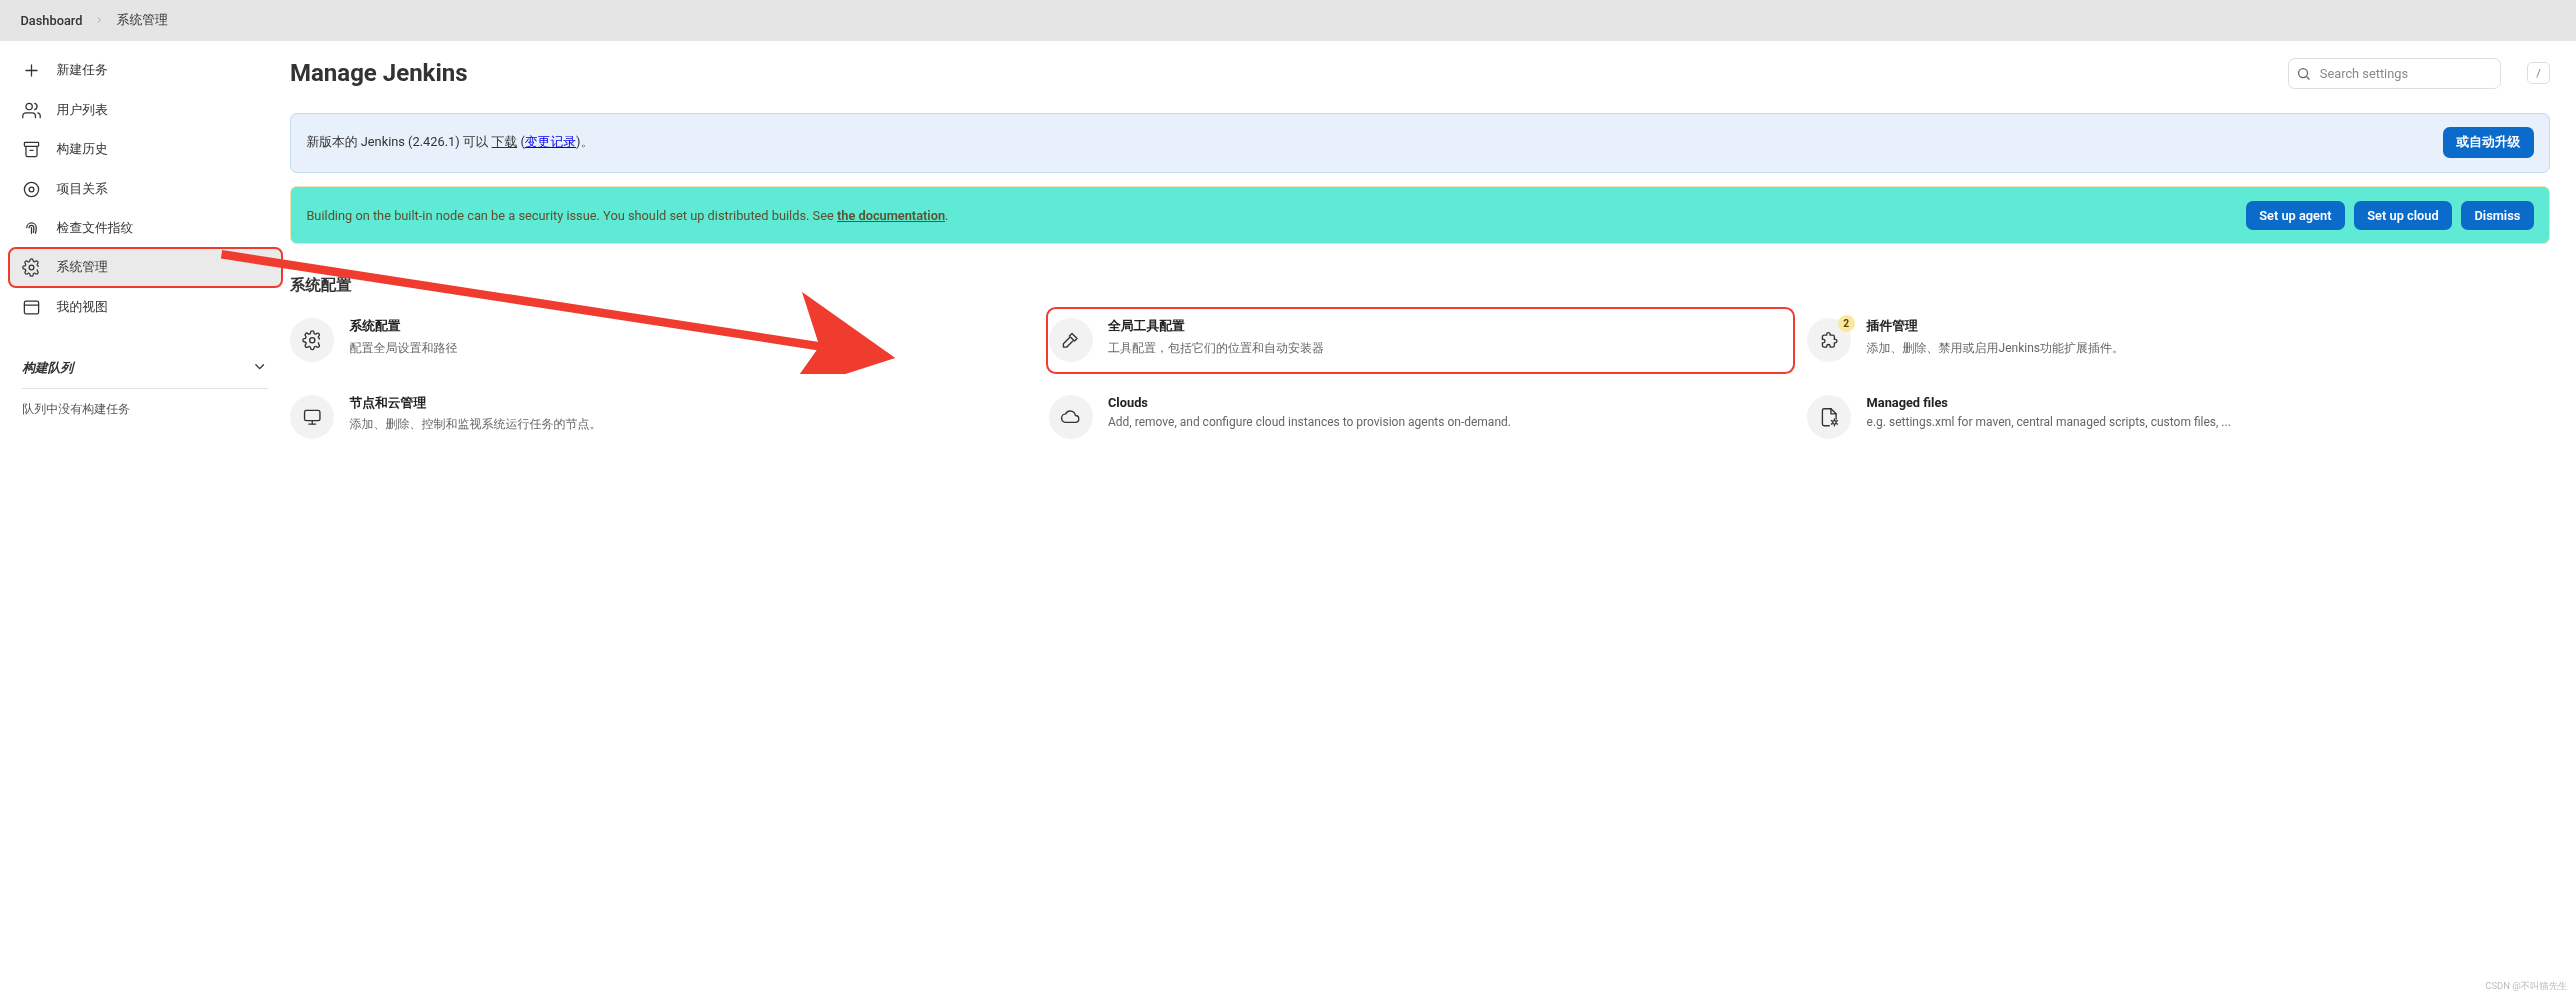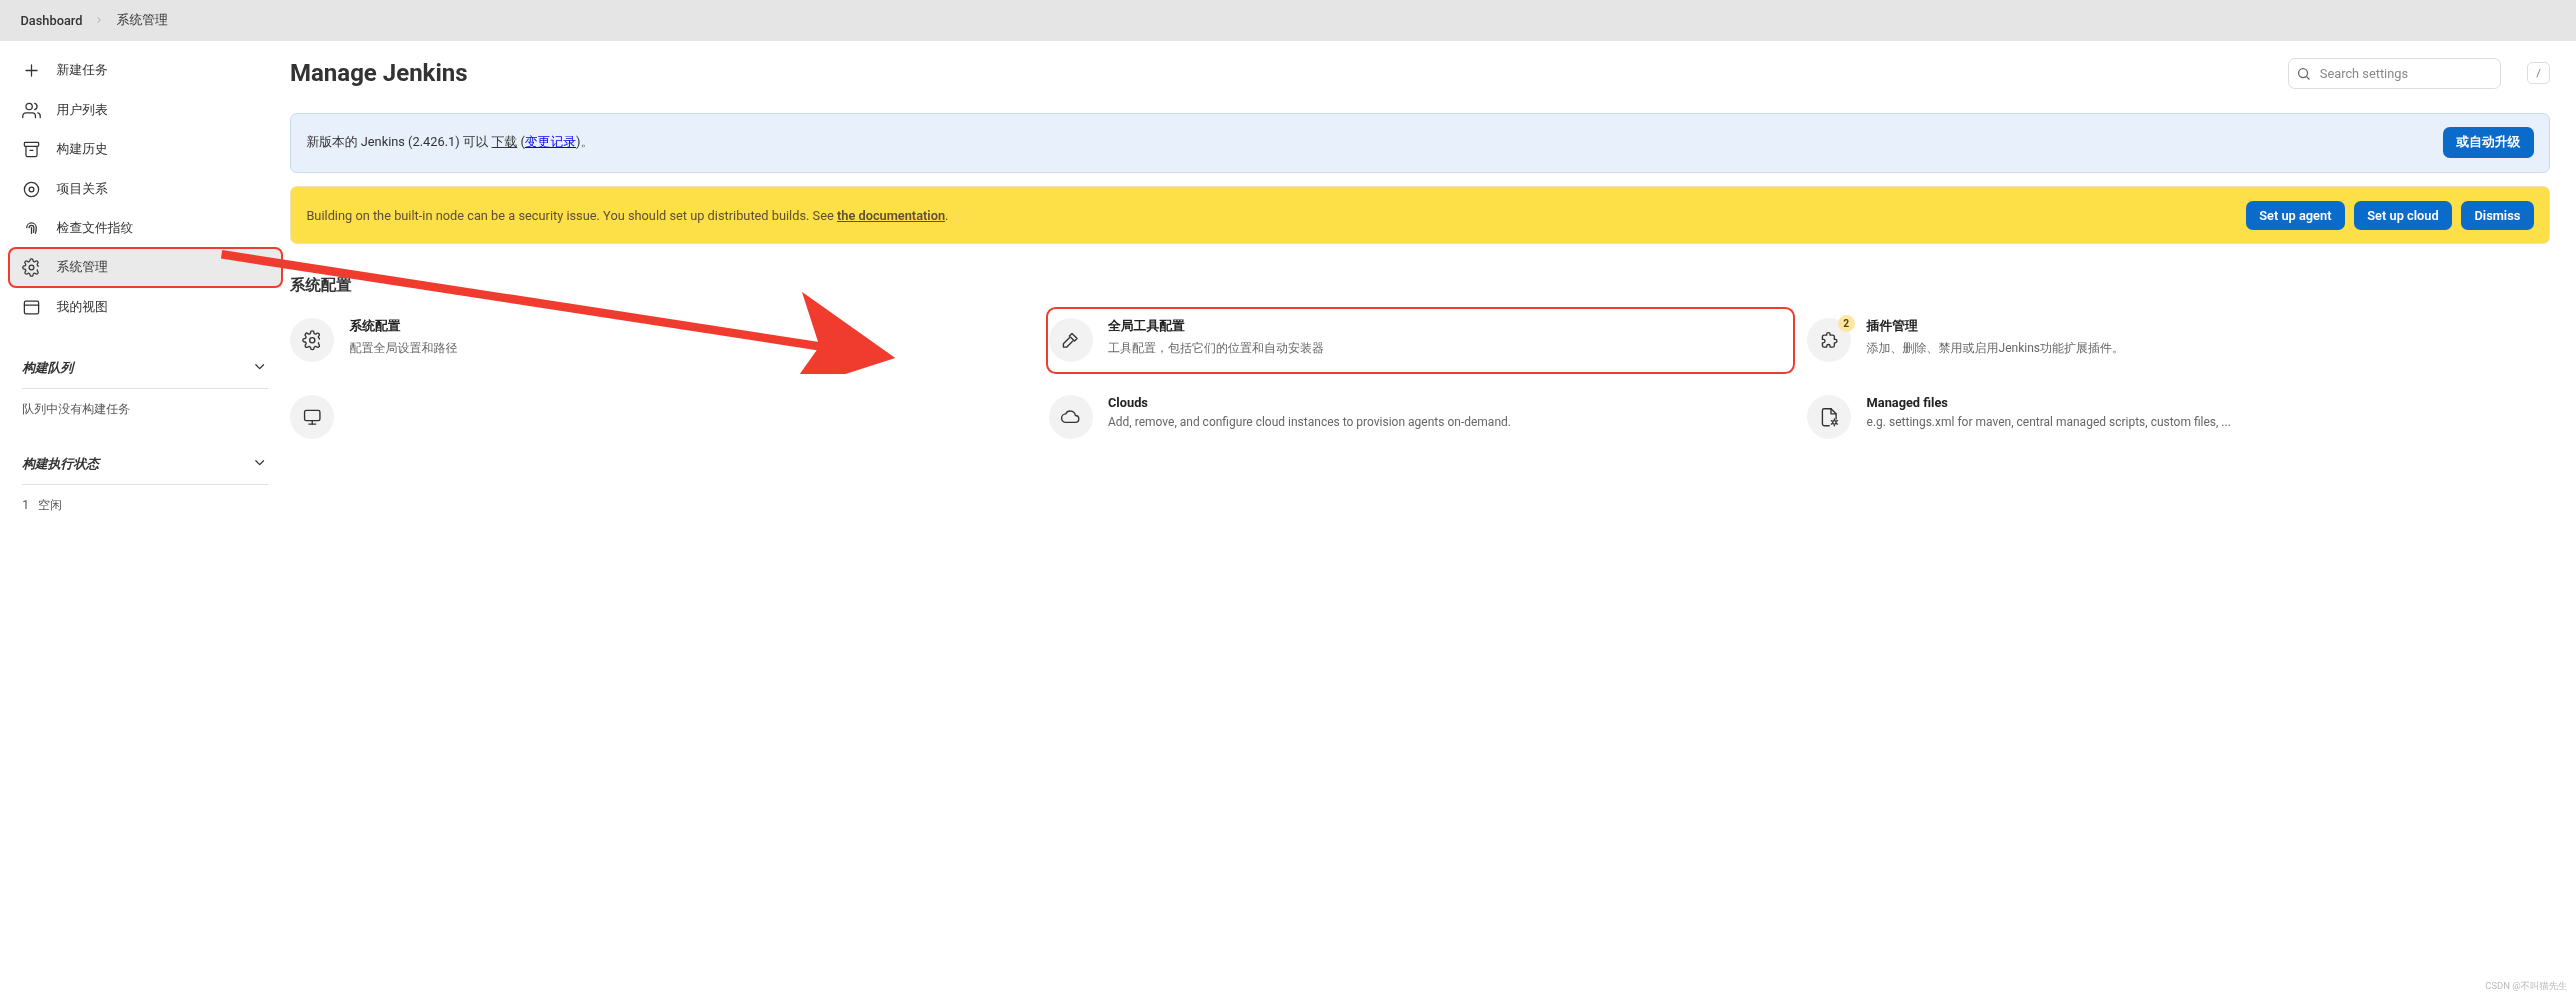--- a/index.html
+++ b/index.html
@@ -35,21 +35,21 @@
   .search-input { width: 213px; padding: 6.8px 10.2px 6.8px 31px; border: 0.9px solid #ddd; border-radius: 6.8px; font-size: 12.8px; background: #fff; color: #333; }
   .search-input::placeholder { color: #888; }
   .search-icon { position: absolute; left: 8.5px; width: 15.4px; height: 15.4px; stroke: #666; fill: none; stroke-width: 2; }
   .key-hint { border: 0.9px solid #ddd; border-radius: 5.1px; padding: 3.4px 8.5px; font-size: 11px; color: #777; background: #fff; }
 
   
   .notice { display: flex; align-items: center; justify-content: space-between; gap: 34px; padding: 13.7px 15.4px; border-radius: 6.8px; margin-bottom: 13.7px; font-size: 12.8px; }
   .notice-info { background: #e8f1fb; border: 0.9px solid #c5dbf2; color: #333; }
   .notice-info a:first-of-type { color: #333; }
   .notice-info a { text-decoration: underline; }
-  .notice-warn { background: #fde047; border: 0.9px solid #efe3b6; color: #5e5030; }
+  .notice-warn { background: #5eead4; border: 0.9px solid #efe3b6; color: #5e5030; }
   .notice-warn a { color: #5e5030; text-decoration: underline; font-weight: 600; }
   .notice-actions { display: flex; gap: 8.5px; flex-shrink: 0; }
   .btn-primary { background: #0b6bcb; color: #fff; border: none; padding: 6.8px 13.7px; border-radius: 6.8px; font-size: 12.8px; font-weight: 600; cursor: pointer; }
 
   
   .section-title { font-size: 15.4px; font-weight: 700; margin: 31px 0 13.7px 0; }
   .tile-grid { display: grid; grid-template-columns: repeat(3, 1fr); gap: 15.4px; }
   .tile { display: flex; gap: 15.4px; padding: 8.5px 6.8px 8.5px 0; border-radius: 6.8px; cursor: pointer; position: relative; }
   .tile.highlight { outline: 2.6px solid #f03c2e; outline-offset: 1.7px; }
   .tile-icon { width: 44px; height: 44px; border-radius: 853px; background: #f2f2f2; display: flex; align-items: center; justify-content: center; flex-shrink: 0; position: relative; }
@@ -153,34 +153,20 @@
       <div class="side-section-header">
         <span>构建队列</span>
         <span><svg viewBox="0 0 24 24">
               <polyline points="6 9 12 15 18 9"></polyline>
             </svg></span>
       </div>
       <hr class="side-hr">
       <div class="side-section-body">队列中没有构建任务</div>
     </div>
 
-    <div class="side-section">
-      <div class="side-section-header">
-        <span>构建执行状态</span>
-        <span><svg viewBox="0 0 24 24">
-              <polyline points="6 9 12 15 18 9"></polyline>
-            </svg></span>
-      </div>
-      <hr class="side-hr">
-      <div class="side-section-body">
-        <span>1</span>
-        &nbsp;
-        <span>空闲</span>
-      </div>
-    </div>
   </aside>
 
   <main class="main">
 
     <div class="main-header">
       <h1 class="page-title">Manage Jenkins</h1>
       <div class="search-wrap">
         <svg class="search-icon" viewBox="0 0 24 24">
             <circle cx="11" cy="11" r="7"></circle>
             <line x1="21" y1="21" x2="16.65" y2="16.65"></line>
@@ -257,20 +243,24 @@
       </div>
 
       <div class="tile">
         <div class="tile-icon">
             <svg viewBox="0 0 24 24">
               <rect x="3" y="4" width="18" height="12" rx="2"></rect>
               <line x1="8" y1="20" x2="16" y2="20"></line>
               <line x1="12" y1="16" x2="12" y2="20"></line>
             </svg>
           </div>
+        <div class="tile-body">
+          <h3>节点和云管理</h3>
+          <p>添加、删除、控制和监视系统运行任务的节点。</p>
+        </div>
       </div>
 
       <div class="tile">
         <div class="tile-icon">
             <svg viewBox="0 0 24 24">
               <path d="M18 18a4 4 0 0 0 0-8 6 6 0 0 0-11.3-2A5 5 0 0 0 7 18z"></path>
             </svg>
           </div>
         <div class="tile-body">
           <h3>Clouds</h3>

